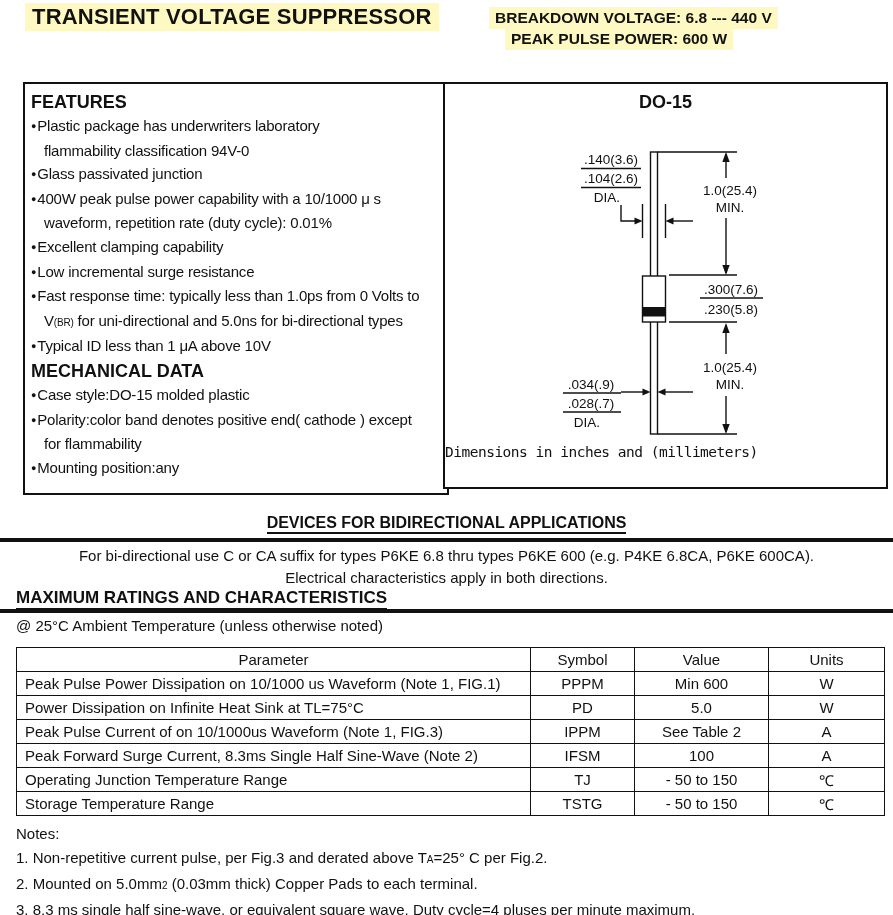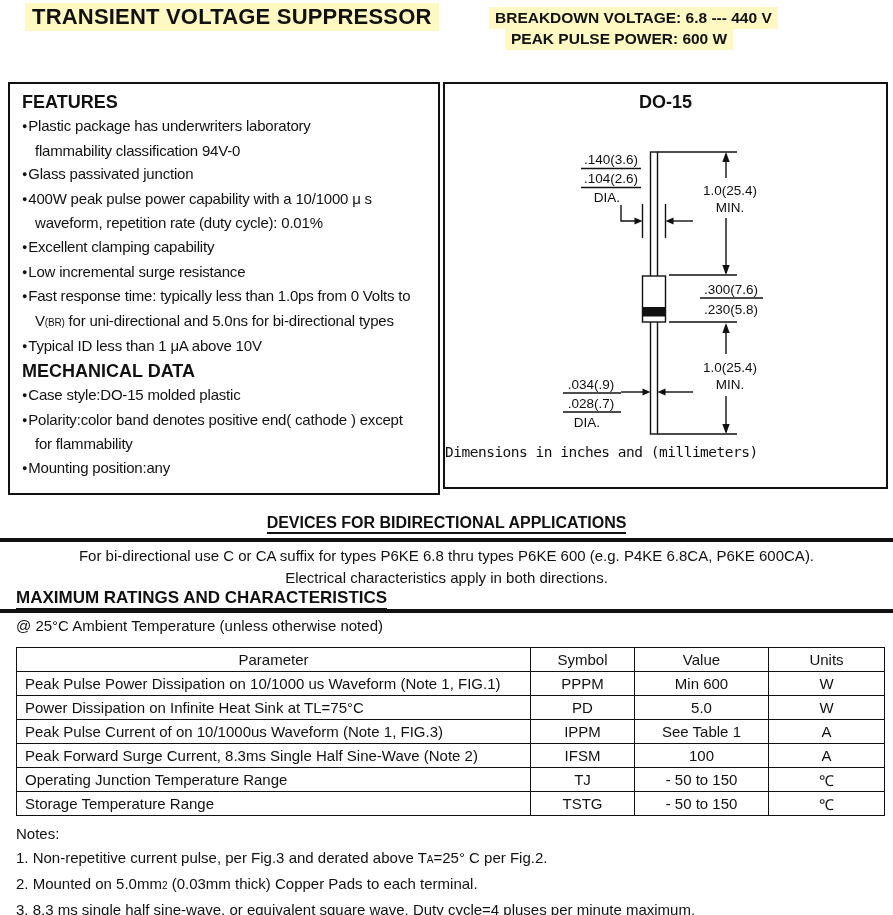--- a/index.html
+++ b/index.html
@@ -7,21 +7,21 @@
     width:893px;height:915px;position:relative;background:#ffffff;color:#111;
     font-family:"Liberation Sans",sans-serif;font-size:15px;
     -webkit-font-smoothing:antialiased;overflow:hidden;
   }
   .hl{background:#fef9c3;color:#111;display:inline-block;}
   #doc-title{position:absolute;left:25px;top:3px;font-size:22px;font-weight:bold;padding:1px 7px;letter-spacing:.2px;}
   #bv-banner{position:absolute;left:489px;top:7px;font-size:15.5px;font-weight:bold;padding:2px 6px;}
   #ppp-banner{position:absolute;left:505px;top:28px;font-size:15.5px;font-weight:bold;padding:2px 6px;}
 
   .box{position:absolute;top:82px;border:2px solid #111;background:#fff;}
-  #features-box{left:8px;width:416px;height:403px;padding:6px 0 0 12px;box-sizing:content-box;}
+  #features-box{left:23px;width:416px;height:403px;padding:6px 0 0 6px;box-sizing:content-box;}
   #package-box{left:443px;width:441px;height:403px;}
 
   .sec-head{font-size:18px;font-weight:bold;margin:2px 0 1px 0;}
   .fl{line-height:23.6px;white-space:nowrap;letter-spacing:-0.2px;font-size:15px;}
   .fl .bu{font-size:9px;vertical-align:2px;margin-right:1px;}
   .fl.cont{padding-left:13px;}
   .sub{font-size:10px;}
 
   #pkg-title{position:absolute;top:8px;left:0;width:100%;text-align:center;font-size:18px;font-weight:bold;}
   #pkg-svg{position:absolute;left:0;top:0;}
@@ -177,21 +177,21 @@
   </tr>
   <tr>
     <td class="p">Power Dissipation on Infinite Heat Sink at TL=75°C</td>
     <td class="c">PD</td>
     <td class="c">5.0</td>
     <td class="c">W</td>
   </tr>
   <tr>
     <td class="p">Peak Pulse Current of on 10/1000us Waveform (Note 1, FIG.3)</td>
     <td class="c">IPPM</td>
-    <td class="c">See Table 1</td>
+    <td class="c">See Table 2</td>
     <td class="c">A</td>
   </tr>
   <tr>
     <td class="p">Peak Forward Surge Current, 8.3ms Single Half Sine-Wave (Note 2)</td>
     <td class="c">IFSM</td>
     <td class="c">100</td>
     <td class="c">A</td>
   </tr>
   <tr>
     <td class="p">Operating Junction Temperature Range</td>

